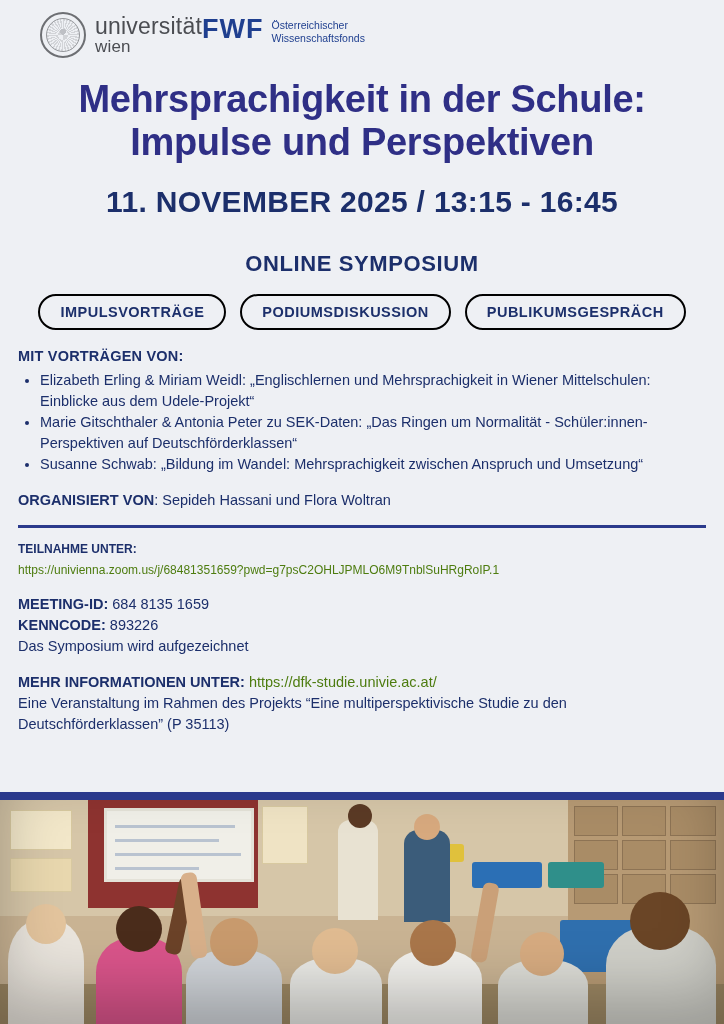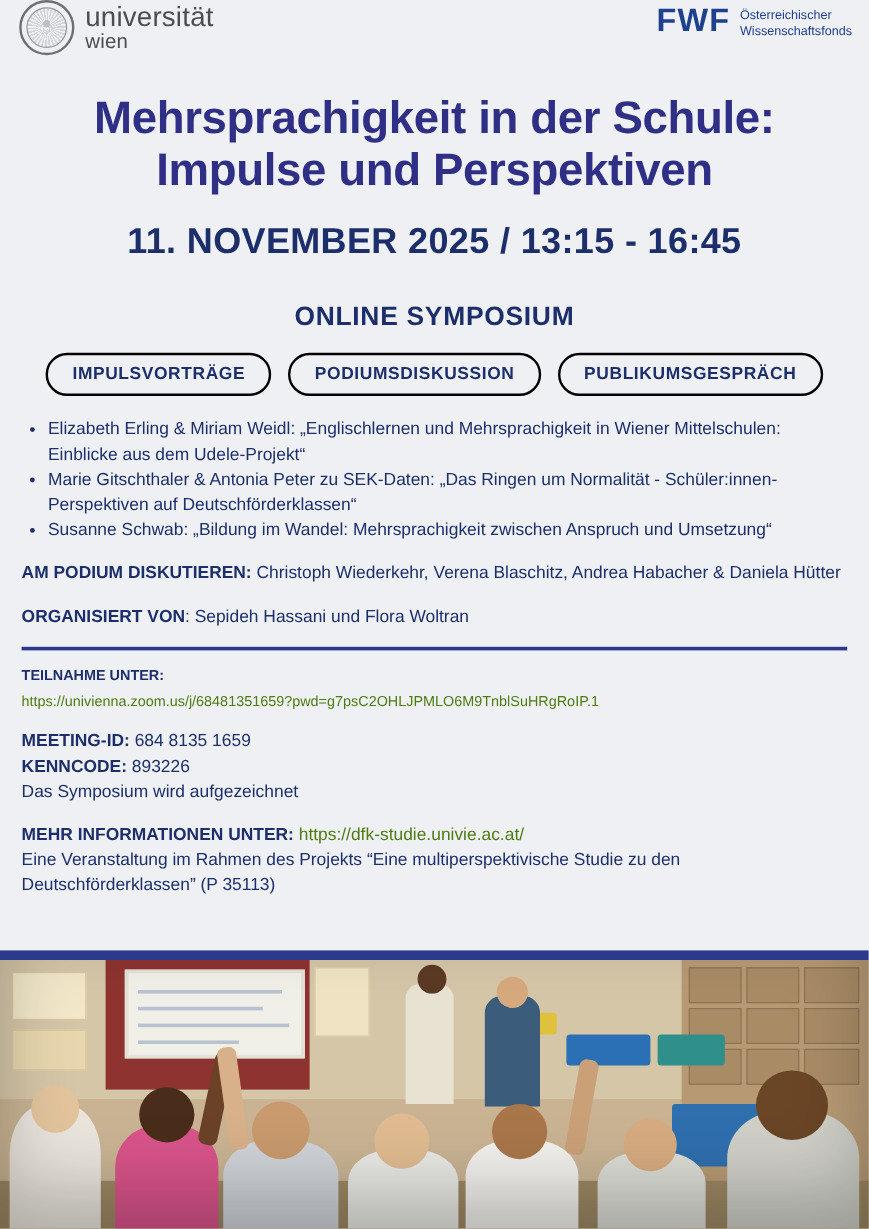--- a/index.html
+++ b/index.html
@@ -9,23 +9,24 @@
     background: #eef0f4;
     font-family: "Liberation Sans", sans-serif;
     color: #1c2f6b;
     overflow: hidden;
     position: relative;
   }
   .poster { width:724px; height:1024px; position:relative; background:#eef0f4; }
 
   
   .logos {
-    display:flex; justify-content:space-between; align-items:flex-start;
-    padding: 0 14px 0 16px;
+    display:flex; align-items:flex-start;
+    padding: 12px 14px 0 16px;
     height: 62px;
+    margin-left: 24px;
   }
   .uni-logo { display:flex; align-items:center; gap:9px; }
   .uni-seal {
     width: 46px; height:46px; border-radius:50%;
     border: 2px solid #6d6f73;
     position:relative;
     flex: 0 0 auto;
   }
   .uni-seal::after{
     content:""; position:absolute; inset:4px; border-radius:50%;
@@ -163,29 +164,27 @@
   <div class="subtitle">ONLINE SYMPOSIUM</div>
 
   <div class="pills">
     <div class="pill">IMPULSVORTRÄGE</div>
     <div class="pill">PODIUMSDISKUSSION</div>
     <div class="pill">PUBLIKUMSGESPRÄCH</div>
   </div>
 
   <div class="content">
 
+    <div class="lead">MIT VORTRÄGEN VON:</div>
     <ul class="talks">
       <li>Elizabeth Erling &amp; Miriam Weidl: „Englischlernen und Mehrsprachigkeit in Wiener Mittelschulen: Einblicke aus dem Udele-Projekt“</li>
       <li>Marie Gitschthaler &amp; Antonia Peter zu SEK-Daten: „Das Ringen um Normalität - Schüler:innen-Perspektiven auf Deutschförderklassen“</li>
       <li>Susanne Schwab: „Bildung im Wandel: Mehrsprachigkeit zwischen Anspruch und Umsetzung“</li>
     </ul>
 
-    <div class="para">
-      <b>AM PODIUM DISKUTIEREN:</b><span> Christoph Wiederkehr, Verena Blaschitz, Andrea Habacher &amp; Daniela Hütter</span>
-    </div>
 
     <div class="para">
       <b>ORGANISIERT VON</b><span>: Sepideh Hassani und Flora Woltran</span>
     </div>
 
     <div class="rule"></div>
 
     <div class="block">
       <div><b>TEILNAHME UNTER:</b></div>
       <div class="link tight">https://univienna.zoom.us/j/68481351659?pwd=g7psC2OHLJPMLO6M9TnblSuHRgRoIP.1</div>

